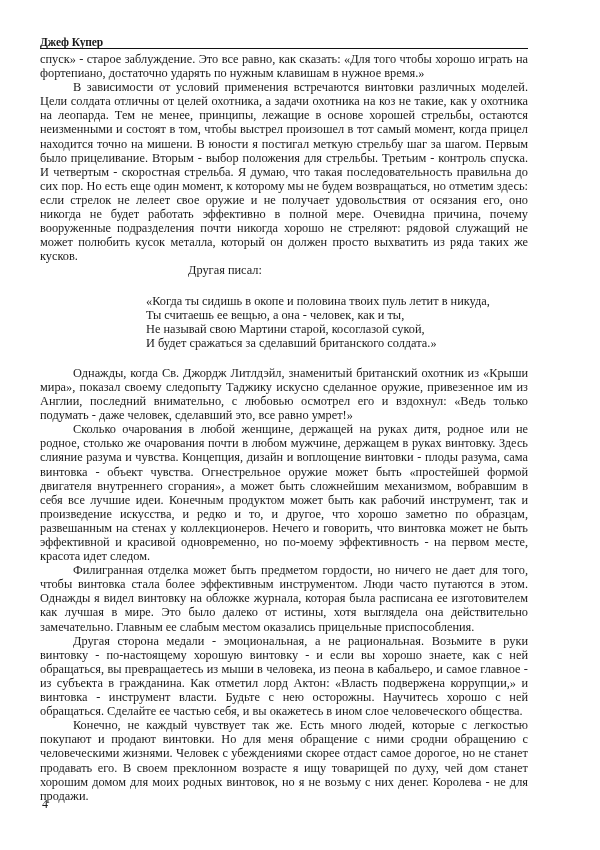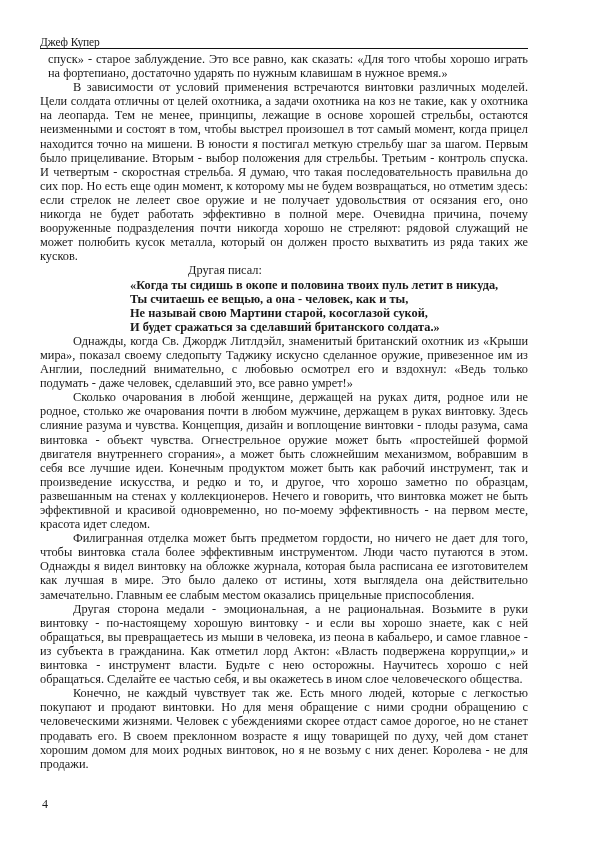--- a/index.html
+++ b/index.html
@@ -18,51 +18,49 @@
     .page-header {
       position: absolute;
       left: 40px;
       top: 32px;
       width: 488px;
       height: 16px;
       border-bottom: 1.5px solid #111;
     }
     .page-header .author {
       font-family: "Liberation Serif", serif;
-      font-weight: normal;
+      font-weight: bold;
       font-size: 11.5px;
       line-height: 14px;
       letter-spacing: -0.1px;
     }
     .body-text {
       position: absolute;
       left: 40px;
       top: 52px;
       width: 488px;
       font-size: 12.35px;
       line-height: 14.1px;
     }
     .body-text p {
       margin: 0;
       text-align: justify;
       text-indent: 33px;
     }
     .body-text p.no-indent {
       text-indent: 0;
-      margin-left: 8px;
     }
     .kipling-intro {
       margin: 0;
       padding-left: 115px;
       text-indent: 0;
     }
     .poem {
-      margin: 0;
+      margin: 16px;
       padding-left: 90px;
-      font-weight: bold;
     }
     .poem div {
       white-space: nowrap;
     }
     .page-number {
       position: absolute;
       left: 42px;
       top: 797px;
       font-size: 12px;
       line-height: 14px;

